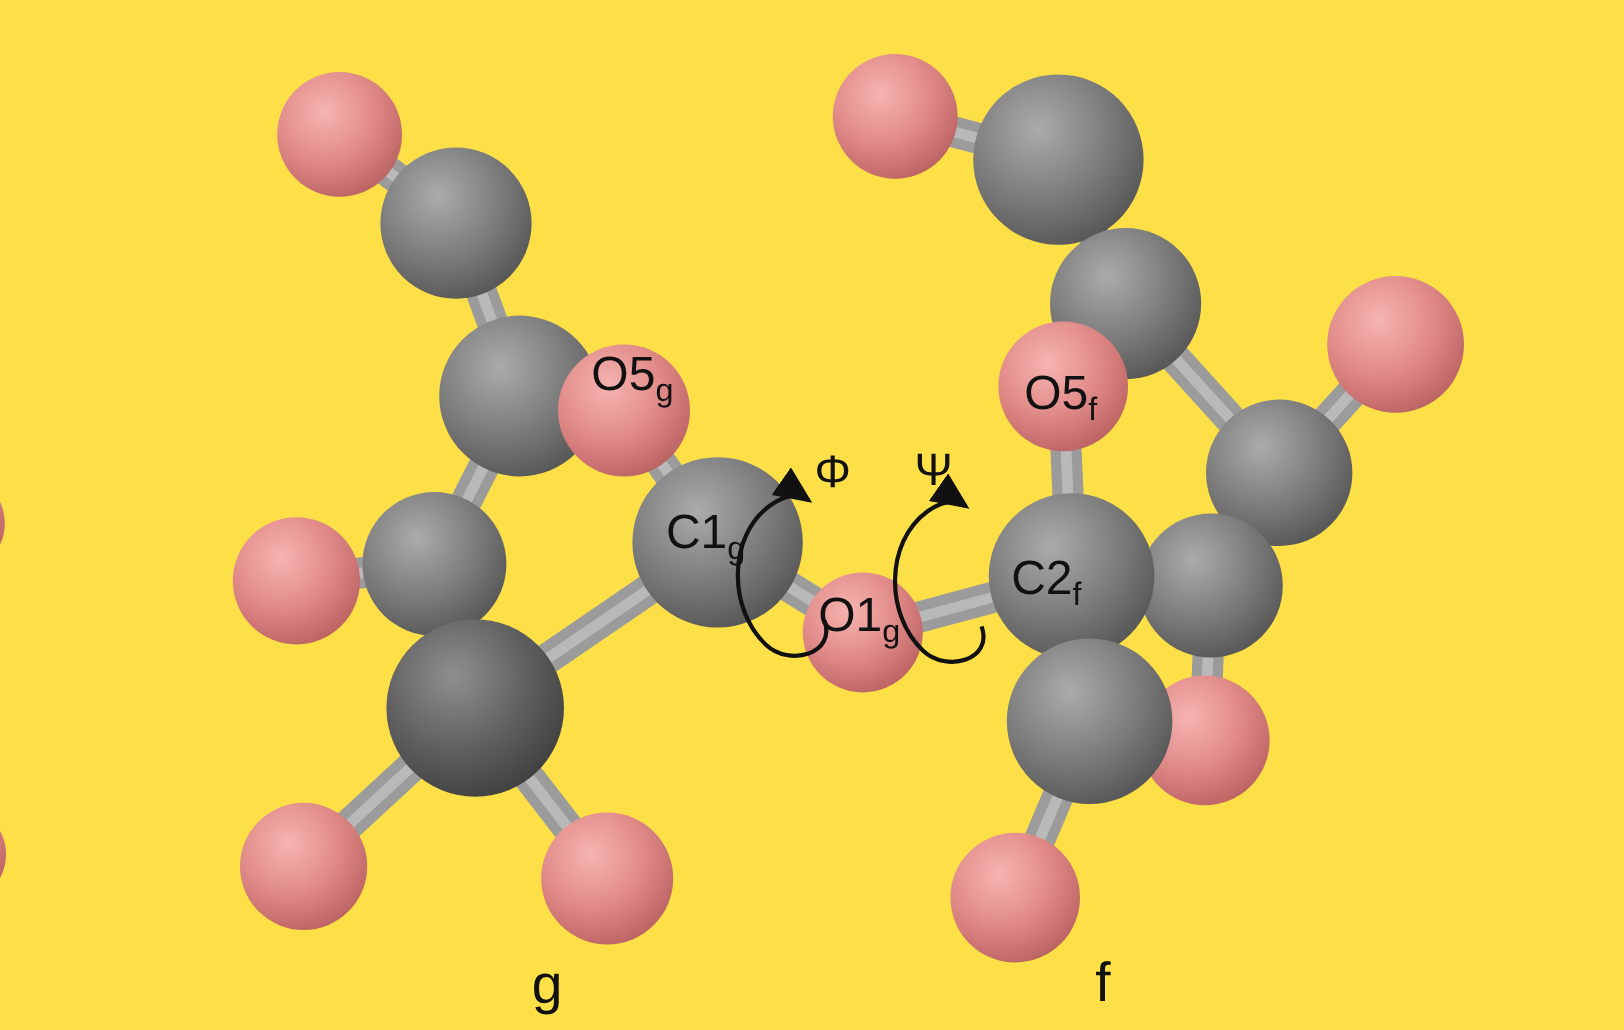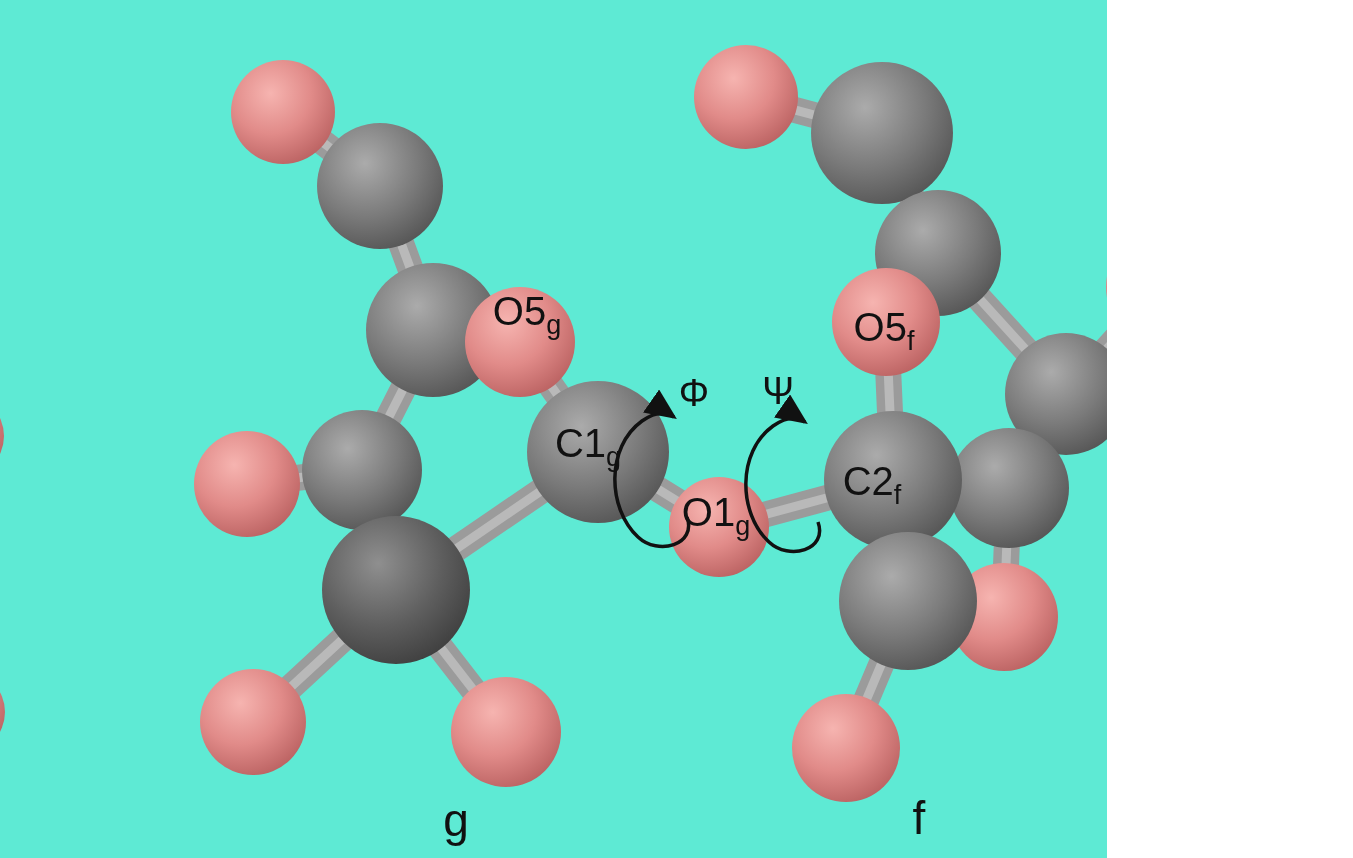--- a/index.html
+++ b/index.html
@@ -2,23 +2,23 @@
 <html><head>
 <meta charset="utf-8">
 <style>
   html, body {
     margin: 0;
     padding: 0;
     background: #ffffff;
   }
   #figure {
     position: relative;
-    width: 1107px;
+    width: 1353px;
     height: 858px;
-    background: #5eead4;
+    background: #fde047;
     overflow: hidden;
     font-family: "Liberation Sans", sans-serif;
   }
   #mol {
     position: absolute;
     left: 0;
     top: 0;
   }
   svg text {
     font-family: "Liberation Sans", sans-serif;

